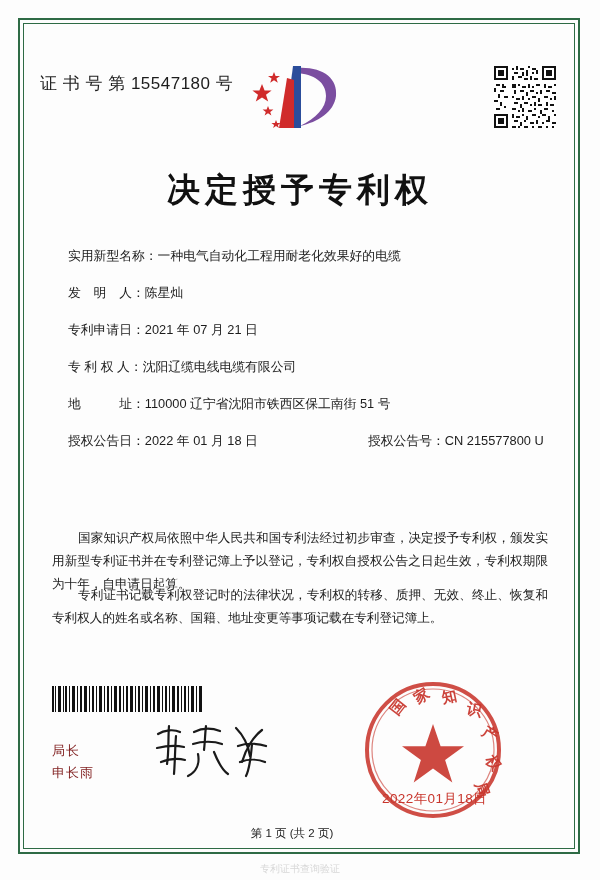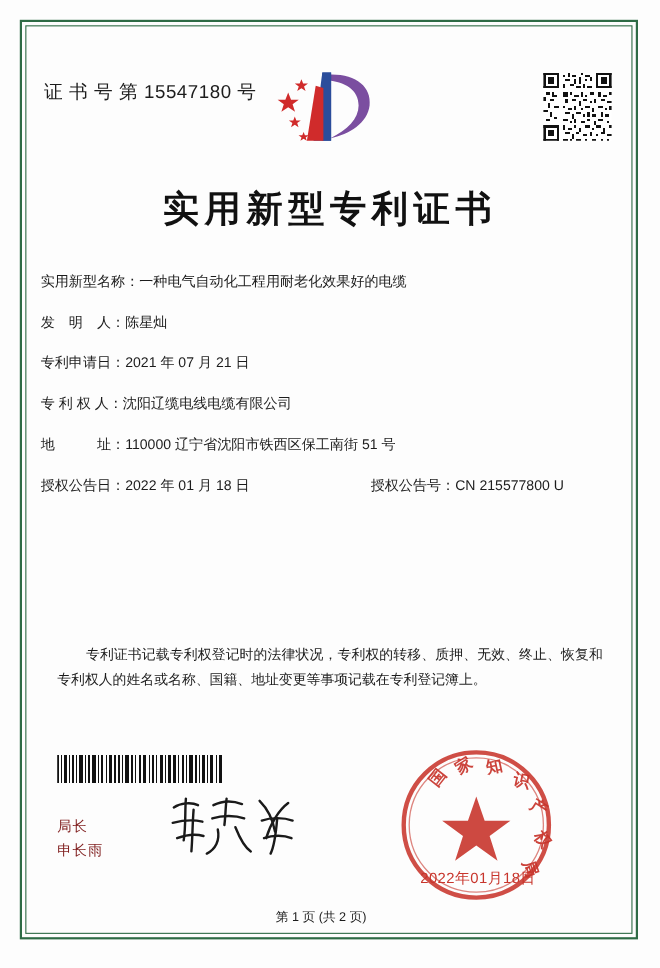--- a/index.html
+++ b/index.html
@@ -72,21 +72,21 @@
     font-family: "DejaVu Sans", sans-serif;
     font-size: 33px;
     font-weight: bold;
     letter-spacing: 5px;
     color: #111;
   }
 
   
   .fields {
     position: absolute;
-    left: 37px; top: 248px;
+    left: 68px; top: 248px;
     width: 500px;
   }
   .field-row {
     position: relative;
     height: 37px;
     font-size: 12.8px;
     color: #1c1c1c;
     white-space: nowrap;
   }
   .field-label {
@@ -304,21 +304,21 @@
       <rect x="9" y="30" width="2" height="1"></rect>
         <rect x="12" y="30" width="1" height="1"></rect>
       <rect x="15" y="30" width="2" height="1"></rect>
         <rect x="19" y="30" width="1" height="1"></rect>
       <rect x="22" y="30" width="2" height="1"></rect>
         <rect x="26" y="30" width="1" height="1"></rect>
       <rect x="29" y="30" width="1" height="1"></rect>
     </g>
   </svg>
 
-  <div class="title">实用新型专利证书</div>
+  <div class="title">决定授予专利权</div>
 
   <div class="fields">
     <div class="field-row">
       <span class="field-label">实用新型名称：</span><span class="field-value">一种电气自动化工程用耐老化效果好的电缆</span>
     </div>
     <div class="field-row">
       <span class="field-label">发　明　人：</span><span class="field-value">陈星灿</span>
     </div>
     <div class="field-row">
       <span class="field-label">专利申请日：</span><span class="field-value">2021 年 07 月 21 日</span>
@@ -330,20 +330,21 @@
       <span class="field-label">地　　　址：</span><span class="field-value">110000 辽宁省沈阳市铁西区保工南街 51 号</span>
     </div>
     <div class="field-row">
       <span class="field-label">授权公告日：</span><span class="field-value">2022 年 01 月 18 日</span>
       <span class="row-split">
         <span class="field-label">授权公告号：</span><span class="field-value">CN 215577800 U</span>
       </span>
     </div>
   </div>
 
+  <div class="para para-1"><span class="indent"></span><span>国家知识产权局依照中华人民共和国专利法经过初步审查，决定授予专利权，颁发实用新型专利证书并在专利登记簿上予以登记，专利权自授权公告之日起生效，专利权期限为十年，自申请日起算。</span></div>
 
   <div class="para para-2"><span class="indent"></span><span>专利证书记载专利权登记时的法律状况，专利权的转移、质押、无效、终止、恢复和专利权人的姓名或名称、国籍、地址变更等事项记载在专利登记簿上。</span></div>
 
   <svg class="barcode" viewBox="0 0 150 26" shape-rendering="crispEdges">
     <g fill="#111111">
       <rect x="0" y="0" width="2" height="26"></rect>
         <rect x="3" y="0" width="1" height="26"></rect>
       <rect x="6" y="0" width="3" height="26"></rect>
         <rect x="11" y="0" width="1" height="26"></rect>
       <rect x="13" y="0" width="2" height="26"></rect>
@@ -419,14 +420,15 @@
       <text x="103" y="33" transform="rotate(12 103 33)">识</text>
       <text x="118" y="54" transform="rotate(33 118 54)">产</text>
       <text x="122" y="80" transform="rotate(53 122 80)">权</text>
       <text x="112" y="104" transform="rotate(72 112 104)">局</text>
     </g>
   </svg>
 
   <div class="seal-date">2022年01月18日</div>
 
   <div class="footer">第 1 页 (共 2 页)</div>
+  <div class="footer-faint">专利证书查询验证</div>
 
 </div>
 
 </body></html>

